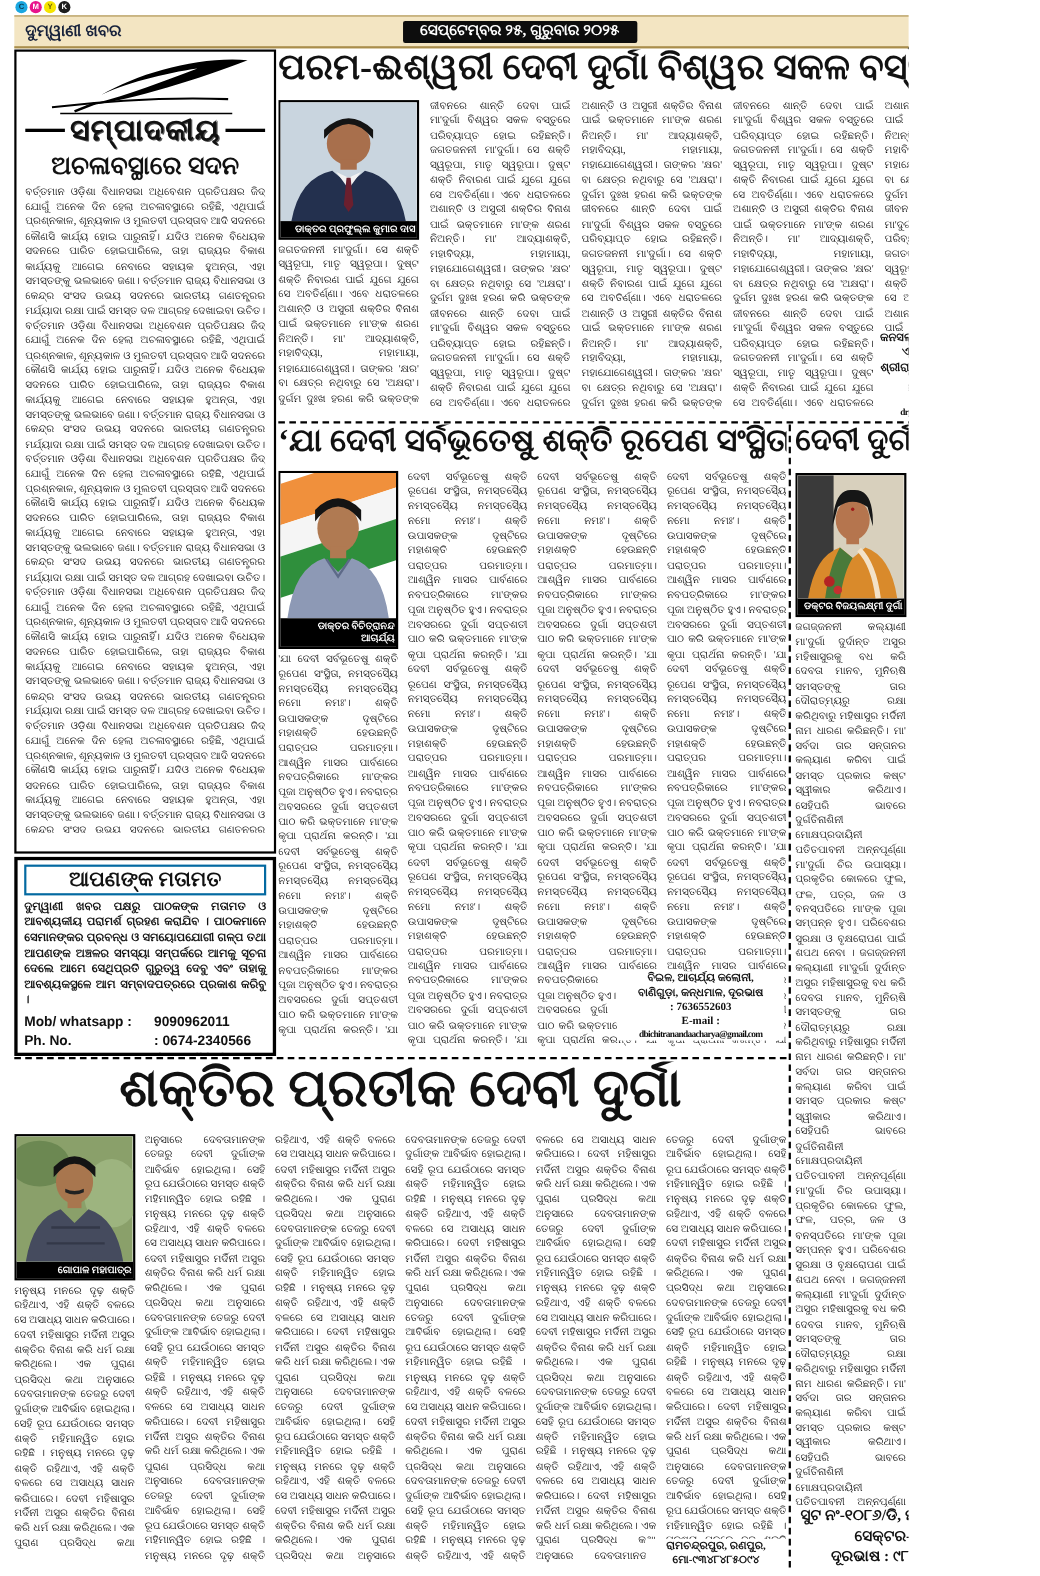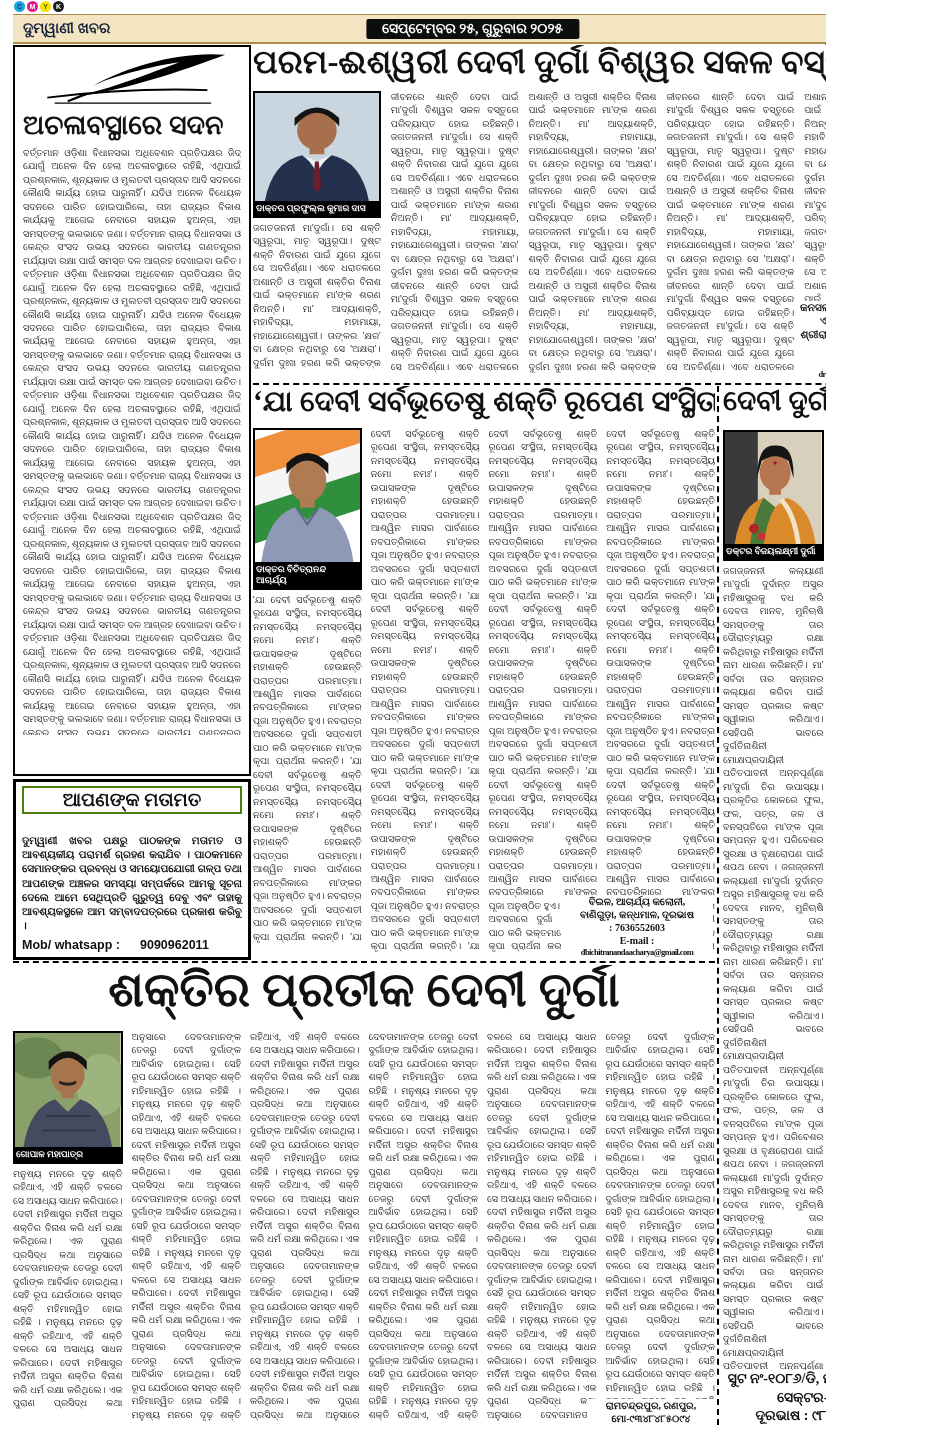--- a/index.html
+++ b/index.html
@@ -20,57 +20,57 @@
   .paper-name{margin-left:10px;font-weight:bold;font-size:15px;color:#15203a;}
   .date-box{position:absolute;left:50%;transform:translateX(-50%);background:#0d0d0d;color:#fff;
         font-weight:bold;font-size:14px;padding:2px 16px;border-radius:2px;}
   .page-box{position:absolute;right:5px;background:#0d0d0d;color:#fff;font-weight:bold;
         font-size:13px;padding:2px 10px;}
   .slash{position:absolute;right:96px;top:-6px;width:2px;height:38px;background:#222;transform:rotate(28deg);}
   
   .body-text{font-size:9.5px;line-height:1.42;text-align:justify;color:#161616;}
   .photo{margin:0 0 4px 0;border:2px solid #000;break-inside:avoid;background:#fff;}
   .photo svg{display:block;width:100%;}
-  .photo-cap{background:#000;color:#fff;font-weight:bold;text-align:left;
+  .photo-cap{background:#000;color:#fff;font-weight:bold;text-align:right;
              font-size:9px;padding:2px 1px;line-height:1.2;}
   .sig{position:absolute;background:#fff;text-align:center;font-weight:bold;font-size:10px;line-height:1.3;}
   .sig .email{font-size:8.5px;letter-spacing:-0.6px;}
   .dash-h{position:absolute;border-top:2px dashed #000;height:0;}
   .dash-v{position:absolute;border-left:2px dashed #000;width:0;}
   
   .editorial{position:absolute;left:13px;top:45px;width:238px;height:731px;
              border:2px solid #000;box-sizing:border-box;padding:4px 8px;overflow:hidden;}
   .quill{height:56px;text-align:center;}
   .mast-row{display:flex;align-items:center;gap:5px;margin-top:-4px;}
   .mast-line{flex:1;height:3px;background:#000;}
   .mast-word{font-size:27px;font-weight:900;letter-spacing:1px;
              text-shadow:1px 1px 0 #555;}
-  .ed-headline{margin:4px 0 6px 0;text-align:left;font-size:27px;font-weight:900;line-height:1.1;}
+  .ed-headline{margin:4px 0 6px 0;text-align:center;font-size:23px;font-weight:900;line-height:1.1;}
   .ed-body{height:588px;overflow:hidden;}
   
   .opinion{position:absolute;left:13px;top:779px;width:238px;height:181px;box-sizing:border-box;
            border:3px solid #000;padding:4px 6px;overflow:hidden;}
-  .op-title{border:2px solid #4d7c0f;text-align:center;font-size:19px;font-weight:900;
-            padding:1px 0;margin-bottom:20px;}
+  .op-title{border:2px solid #0369a1;text-align:center;font-size:19px;font-weight:900;
+            padding:1px 0;margin-bottom:4px;}
   .op-body{margin:0 0 4px 0;font-size:10.5px;font-weight:bold;line-height:1.35;text-align:justify;}
   .op-row{display:flex;font-family:"Liberation Sans",sans-serif;font-weight:bold;font-size:12.5px;line-height:1.35;}
   .op-row .op-label{flex:0 0 118px;}
   .op-row.email-row{font-size:11.5px;}
   
   .article{position:absolute;overflow:hidden;}
   .a-head{margin:0;text-align:center;font-weight:900;line-height:1.05;white-space:nowrap;overflow:hidden;}
   .cols{column-fill:auto;overflow:hidden;}
   .a1{left:253px;top:45px;width:679px;height:337px;}
   .a1 .a-head{font-size:33px;height:42px;}
   .a1 .cols{column-count:5;column-gap:10px;height:290px;margin-top:4px;}
   .a1-sig{right:0;bottom:2px;width:138px;font-size:10.5px;margin-left:12px;}
   .a2{left:253px;top:386px;width:462px;height:572px;}
   .a2 .a-head{font-size:29px;height:38px;}
   .a2 .cols{column-count:4;column-gap:9px;height:528px;margin-top:4px;}
-  .a2-sig{right:2px;bottom:0;width:152px;margin-top:48px;}
+  .a2-sig{right:2px;bottom:12px;width:152px;margin-top:48px;}
   .a3{left:723px;top:386px;width:209px;height:1039px;}
   .a3 .a-head{font-size:28px;height:40px;}
   .a3 .cols{column-count:2;column-gap:8px;height:952px;margin-top:4px;}
   .a3-sig{left:0;bottom:0;width:100%;font-size:14px;}
   .a4{left:13px;top:965px;width:702px;height:460px;}
   .a4 .a-head{font-size:48px;height:62px;}
   .a4 .cols{column-count:6;column-gap:9px;height:392px;margin-top:4px;}
   .a4-sig{right:0;bottom:0;width:128px;}
 </style>
 </head>
@@ -93,20 +93,25 @@
   </div>
 
   <section class="editorial">
     <div class="quill">
       <svg viewBox="0 0 210 58" width="200" height="54">
         <path d="M205 4 C158 0 100 16 62 38 C80 28 126 16 156 12 C124 24 88 38 56 46 L46 49 C96 42 158 22 205 4 Z" fill="#000"></path>
         <path d="M56 46 L36 54" stroke="#000" stroke-width="2.5"></path>
         <path d="M14 50 C64 44 130 40 186 42" stroke="#000" stroke-width="2" fill="none"></path>
         <path d="M22 56 L190 56" stroke="#000" stroke-width="1.5"></path>
       </svg>
+    </div>
+    <div class="mast-row">
+      <span class="mast-line"></span>
+      <span class="mast-word">ସମ୍ପାଦକୀୟ</span>
+      <span class="mast-line"></span>
     </div>
     <h2 class="ed-headline">ଅଚଳାବସ୍ଥାରେ ସଦନ</h2>
     <div class="ed-body body-text">ବର୍ତ୍ତମାନ ଓଡ଼ିଶା ବିଧାନସଭା ଅଧିବେଶନ ପ୍ରତିପକ୍ଷର ଜିଦ୍ ଯୋଗୁଁ ଅନେକ ଦିନ ହେଲା ଅଚଳାବସ୍ଥାରେ ରହିଛି, ଏଥିପାଇଁ ପ୍ରଶ୍ନକାଳ, ଶୂନ୍ୟକାଳ ଓ ମୁଲତବୀ ପ୍ରସ୍ତାବ ଆଦି ସଦନରେ କୌଣସି କାର୍ଯ୍ୟ ହୋଇ ପାରୁନାହିଁ। ଯଦିଓ ଅନେକ ବିଧେୟକ ସଦନରେ ପାରିତ ହୋଇପାରିଲେ, ତାହା ରାଜ୍ୟର ବିକାଶ କାର୍ଯ୍ୟକୁ ଆଗେଇ ନେବାରେ ସହାୟକ ହୁଅନ୍ତା, ଏହା ସମସ୍ତଙ୍କୁ ଭଲଭାବେ ଜଣା। ବର୍ତ୍ତମାନ ରାଜ୍ୟ ବିଧାନସଭା ଓ କେନ୍ଦ୍ର ସଂସଦ ଉଭୟ ସଦନରେ ଭାରତୀୟ ଗଣତନ୍ତ୍ରର ମର୍ଯ୍ୟାଦା ରକ୍ଷା ପାଇଁ ସମସ୍ତ ଦଳ ଆଗ୍ରହ ଦେଖାଇବା ଉଚିତ। ବର୍ତ୍ତମାନ ଓଡ଼ିଶା ବିଧାନସଭା ଅଧିବେଶନ ପ୍ରତିପକ୍ଷର ଜିଦ୍ ଯୋଗୁଁ ଅନେକ ଦିନ ହେଲା ଅଚଳାବସ୍ଥାରେ ରହିଛି, ଏଥିପାଇଁ ପ୍ରଶ୍ନକାଳ, ଶୂନ୍ୟକାଳ ଓ ମୁଲତବୀ ପ୍ରସ୍ତାବ ଆଦି ସଦନରେ କୌଣସି କାର୍ଯ୍ୟ ହୋଇ ପାରୁନାହିଁ। ଯଦିଓ ଅନେକ ବିଧେୟକ ସଦନରେ ପାରିତ ହୋଇପାରିଲେ, ତାହା ରାଜ୍ୟର ବିକାଶ କାର୍ଯ୍ୟକୁ ଆଗେଇ ନେବାରେ ସହାୟକ ହୁଅନ୍ତା, ଏହା ସମସ୍ତଙ୍କୁ ଭଲଭାବେ ଜଣା। ବର୍ତ୍ତମାନ ରାଜ୍ୟ ବିଧାନସଭା ଓ କେନ୍ଦ୍ର ସଂସଦ ଉଭୟ ସଦନରେ ଭାରତୀୟ ଗଣତନ୍ତ୍ରର ମର୍ଯ୍ୟାଦା ରକ୍ଷା ପାଇଁ ସମସ୍ତ ଦଳ ଆଗ୍ରହ ଦେଖାଇବା ଉଚିତ। ବର୍ତ୍ତମାନ ଓଡ଼ିଶା ବିଧାନସଭା ଅଧିବେଶନ ପ୍ରତିପକ୍ଷର ଜିଦ୍ ଯୋଗୁଁ ଅନେକ ଦିନ ହେଲା ଅଚଳାବସ୍ଥାରେ ରହିଛି, ଏଥିପାଇଁ ପ୍ରଶ୍ନକାଳ, ଶୂନ୍ୟକାଳ ଓ ମୁଲତବୀ ପ୍ରସ୍ତାବ ଆଦି ସଦନରେ କୌଣସି କାର୍ଯ୍ୟ ହୋଇ ପାରୁନାହିଁ। ଯଦିଓ ଅନେକ ବିଧେୟକ ସଦନରେ ପାରିତ ହୋଇପାରିଲେ, ତାହା ରାଜ୍ୟର ବିକାଶ କାର୍ଯ୍ୟକୁ ଆଗେଇ ନେବାରେ ସହାୟକ ହୁଅନ୍ତା, ଏହା ସମସ୍ତଙ୍କୁ ଭଲଭାବେ ଜଣା। ବର୍ତ୍ତମାନ ରାଜ୍ୟ ବିଧାନସଭା ଓ କେନ୍ଦ୍ର ସଂସଦ ଉଭୟ ସଦନରେ ଭାରତୀୟ ଗଣତନ୍ତ୍ରର ମର୍ଯ୍ୟାଦା ରକ୍ଷା ପାଇଁ ସମସ୍ତ ଦଳ ଆଗ୍ରହ ଦେଖାଇବା ଉଚିତ। ବର୍ତ୍ତମାନ ଓଡ଼ିଶା ବିଧାନସଭା ଅଧିବେଶନ ପ୍ରତିପକ୍ଷର ଜିଦ୍ ଯୋଗୁଁ ଅନେକ ଦିନ ହେଲା ଅଚଳାବସ୍ଥାରେ ରହିଛି, ଏଥିପାଇଁ ପ୍ରଶ୍ନକାଳ, ଶୂନ୍ୟକାଳ ଓ ମୁଲତବୀ ପ୍ରସ୍ତାବ ଆଦି ସଦନରେ କୌଣସି କାର୍ଯ୍ୟ ହୋଇ ପାରୁନାହିଁ। ଯଦିଓ ଅନେକ ବିଧେୟକ ସଦନରେ ପାରିତ ହୋଇପାରିଲେ, ତାହା ରାଜ୍ୟର ବିକାଶ କାର୍ଯ୍ୟକୁ ଆଗେଇ ନେବାରେ ସହାୟକ ହୁଅନ୍ତା, ଏହା ସମସ୍ତଙ୍କୁ ଭଲଭାବେ ଜଣା। ବର୍ତ୍ତମାନ ରାଜ୍ୟ ବିଧାନସଭା ଓ କେନ୍ଦ୍ର ସଂସଦ ଉଭୟ ସଦନରେ ଭାରତୀୟ ଗଣତନ୍ତ୍ରର ମର୍ଯ୍ୟାଦା ରକ୍ଷା ପାଇଁ ସମସ୍ତ ଦଳ ଆଗ୍ରହ ଦେଖାଇବା ଉଚିତ। ବର୍ତ୍ତମାନ ଓଡ଼ିଶା ବିଧାନସଭା ଅଧିବେଶନ ପ୍ରତିପକ୍ଷର ଜିଦ୍ ଯୋଗୁଁ ଅନେକ ଦିନ ହେଲା ଅଚଳାବସ୍ଥାରେ ରହିଛି, ଏଥିପାଇଁ ପ୍ରଶ୍ନକାଳ, ଶୂନ୍ୟକାଳ ଓ ମୁଲତବୀ ପ୍ରସ୍ତାବ ଆଦି ସଦନରେ କୌଣସି କାର୍ଯ୍ୟ ହୋଇ ପାରୁନାହିଁ। ଯଦିଓ ଅନେକ ବିଧେୟକ ସଦନରେ ପାରିତ ହୋଇପାରିଲେ, ତାହା ରାଜ୍ୟର ବିକାଶ କାର୍ଯ୍ୟକୁ ଆଗେଇ ନେବାରେ ସହାୟକ ହୁଅନ୍ତା, ଏହା ସମସ୍ତଙ୍କୁ ଭଲଭାବେ ଜଣା। ବର୍ତ୍ତମାନ ରାଜ୍ୟ ବିଧାନସଭା ଓ କେନ୍ଦ୍ର ସଂସଦ ଉଭୟ ସଦନରେ ଭାରତୀୟ ଗଣତନ୍ତ୍ରର ମର୍ଯ୍ୟାଦା ରକ୍ଷା ପାଇଁ ସମସ୍ତ ଦଳ ଆଗ୍ରହ ଦେଖାଇବା ଉଚିତ।</div>
   </section>
 
   <aside class="opinion">
     <div class="op-title">ଆପଣଙ୍କ ମତାମତ</div>
     <p class="op-body">ଦୁମ୍ୱାଣୀ ଖବର ପକ୍ଷରୁ ପାଠକଙ୍କ ମତାମତ ଓ ଆବଶ୍ୟକୀୟ ପରାମର୍ଶ ଗ୍ରହଣ କରାଯିବ । ପାଠକମାନେ ସେମାନଙ୍କର ପ୍ରବନ୍ଧ ଓ ସମୟୋପଯୋଗୀ ଗଳ୍ପ ତଥା ଆପଣଙ୍କ ଅଞ୍ଚଳର ସମସ୍ୟା ସମ୍ପର୍କରେ ଆମକୁ ସୂଚନା ଦେଲେ ଆମେ ସେଥିପ୍ରତି ଗୁରୁତ୍ୱ ଦେବୁ ଏବଂ ତାହାକୁ ଆବଶ୍ୟକସ୍ଥଳେ ଆମ ସମ୍ବାଦପତ୍ରରେ ପ୍ରକାଶ କରିବୁ ।</p>
     <div class="op-row">
       <span class="op-label">Mob/ whatsapp :</span>

